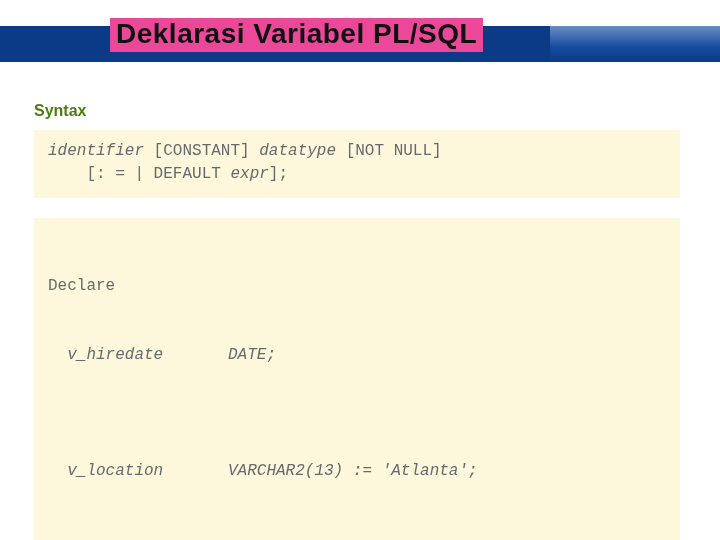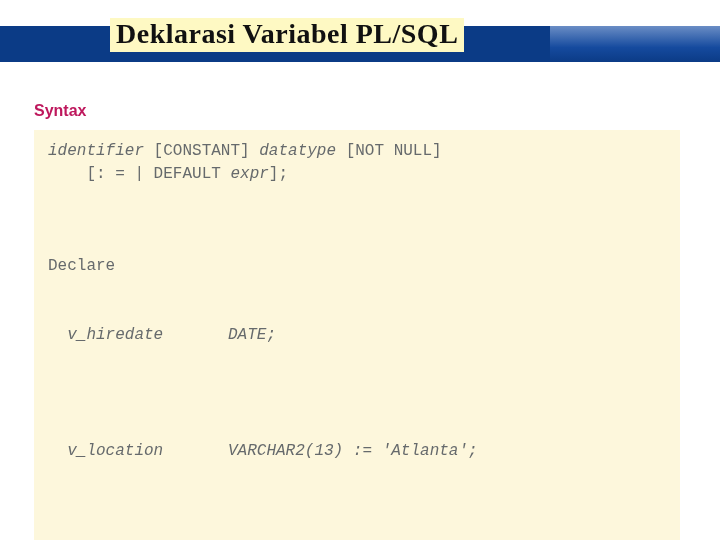--- a/index.html
+++ b/index.html
@@ -26,47 +26,48 @@
     position: absolute;
     right: 0; top: 26px;
     width: 170px;
     height: 36px;
     background: linear-gradient(to bottom, #6a8dc5 0%, #154a9e 60%, #0b3b86 100%);
   }
   .title-text {
     position: absolute;
     left: 110px;
     top: 18px;
-    font-family: Liberation Serif, serif;
+    font-family: Liberation Sans, sans-serif;
     font-weight: 700;
     font-size: 28px;
     color: #111111;
-    background: #fef9c3;
+    background: #ec4899;
     padding: 0 6px 2px 6px;
     letter-spacing: 0.5px;
   }
   .content {
     padding: 20px 40px 0 34px;
   }
   .section-heading {
     font-family: Arial, Helvetica, sans-serif;
     font-weight: 700;
     font-size: 16px;
-    color: #be185d;
+    color: #4d7c0f;
     margin-top: 14px;
     margin-bottom: 10px;
   }
   .code-block {
     background: #fdf7dc;
     padding: 10px 14px 12px 14px;
     font-family: "Courier New", Courier, monospace;
     font-size: 16px;
     line-height: 1.45;
     color: #666a6c;
     white-space: pre;
+    margin-bottom: 20px;
   }
   .code-block .kw-italic {
     font-style: italic;
   }
   .code-line { white-space: pre; }
   .decl-line { display: flex; font-style: italic; }
   .decl-name { width: 180px; }
   .decl-def { }
 </style>
 </head>

